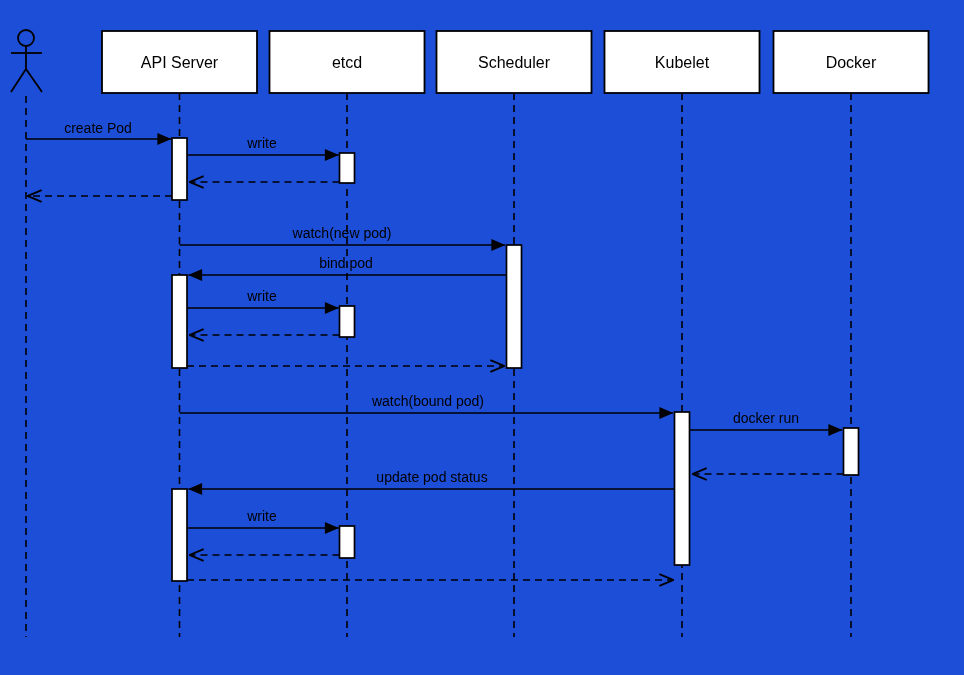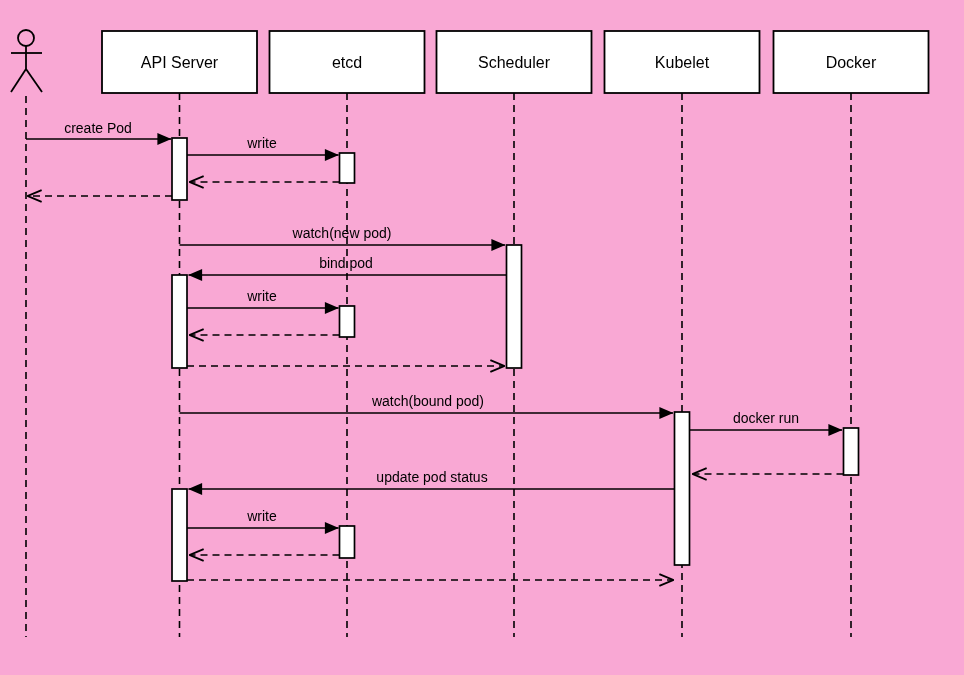--- a/index.html
+++ b/index.html
@@ -1,18 +1,18 @@
 <!DOCTYPE html>
 <html><head>
 <meta charset="utf-8">
 <style>
   html, body { margin: 0; padding: 0; background: #ffffff; }
   .canvas {
     width: 964px; height: 675px;
-    background: #f9a8d4;
+    background: #1d4ed8;
     position: relative;
     font-family: "Liberation Sans", sans-serif;
   }
   svg { display: block; }
   .box { fill: #ffffff; stroke: #000000; stroke-width: 1.8; }
   .activation { fill: #ffffff; stroke: #000000; stroke-width: 1.7; }
   .lifeline { stroke: #000000; stroke-width: 1.6; stroke-dasharray: 7 5; fill: none; }
   .msg { stroke: #000000; stroke-width: 1.7; fill: none; }
   .ret { stroke: #000000; stroke-width: 1.7; fill: none; stroke-dasharray: 7 5; }
   .figure { stroke: #000000; stroke-width: 1.8; fill: none; }

